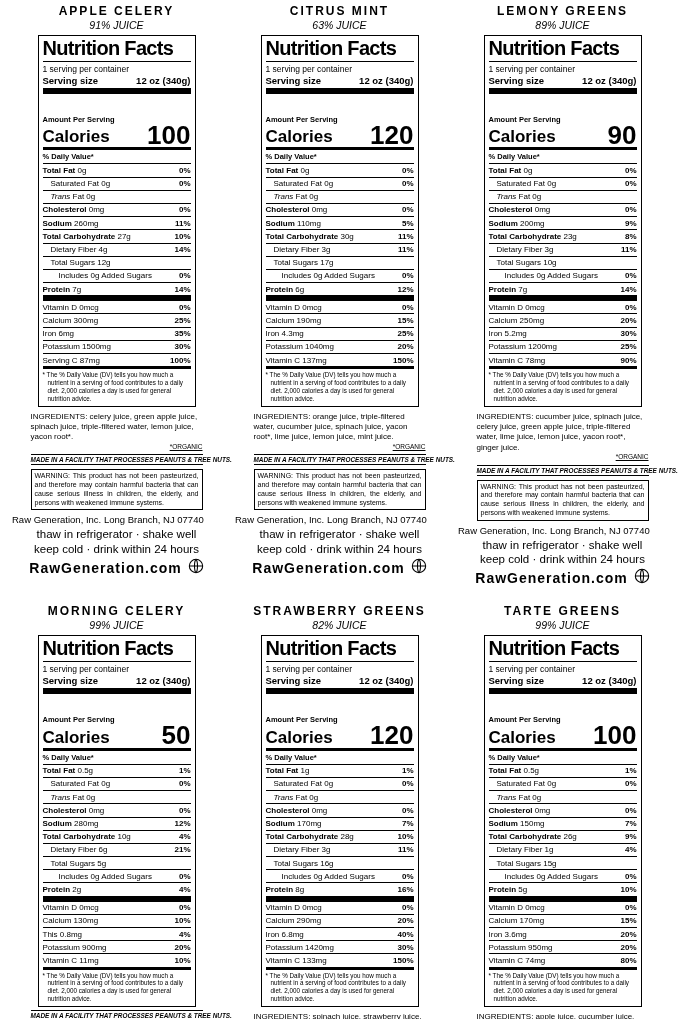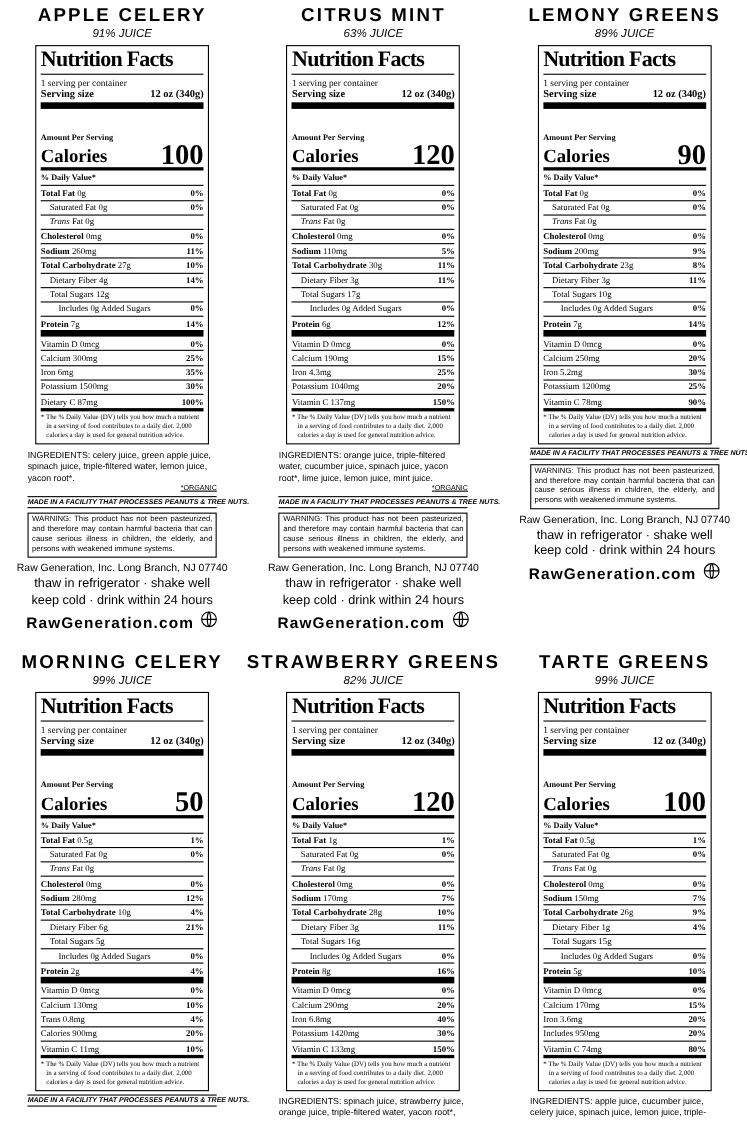--- a/index.html
+++ b/index.html
@@ -1,24 +1,24 @@
 <!DOCTYPE html>
 <html><head>
 <meta charset="utf-8">
 <style>
   * { margin:0; padding:0; box-sizing:border-box; }
   html,body { width:679px; height:1019px; background:#fff; color:#000;
     font-family:"Liberation Sans", sans-serif; overflow:hidden; }
   .grid { display:grid; grid-template-columns:repeat(3,1fr); column-gap:14px;
     row-gap:16px; padding:4px 12px 0 12px; }
   .card { width:100%; }
-  .product-title { text-align:center; font-weight:bold; font-size:17px;
+  .product-title { text-align:center; font-weight:bold; font-size:12px;
     letter-spacing:2px; white-space:nowrap; }
   .juice { text-align:center; font-style:italic; font-size:10.5px; margin:1px 0 4px; }
-  .nf-box { border:1.5px solid #000; width:158px; margin:0 auto; padding:2px 4px 3px;font-family:Liberation Serif, serif; }
+  .nf-box { border:1.5px solid #000; width:158px; margin:0 auto; padding:2px 4px 3px; }
   .nf-title { font-weight:bold; font-size:20px; letter-spacing:-0.7px;
     line-height:1.05; white-space:nowrap; }
   .servings { font-size:8.5px; border-top:1px solid #000; padding-top:2px; margin-top:2px; }
   .ss-row { display:flex; justify-content:space-between; font-weight:bold;
     font-size:9.5px; padding:1px 0 2px;text-align:center; }
   .bar-thick { height:6px; background:#000; }
   .bar-med { height:3px; background:#000; }
   .aps { font-weight:bold; font-size:7.5px; padding-top:21px; }
   .cal-row { display:flex; justify-content:space-between; align-items:flex-end; }
   .cal-word { font-weight:bold; font-size:17px; line-height:1; padding-bottom:2px; }
@@ -31,21 +31,21 @@
   .ind1 { padding-left:8px; } .ind2 { padding-left:16px; }
   .bname { font-weight:bold; }
   .footnote { font-size:6.3px; line-height:1.25; padding:2px 0 0 5px; text-indent:-5px; }
   .ingredients { width:172px; margin:5px auto 0; font-size:8px; line-height:1.3; }
   .organic { display:block; text-align:right; font-size:6.5px; text-decoration:underline; }
   .facility { width:172px; margin:3px auto 0; font-size:6.4px; font-weight:bold;
     font-style:italic; border-top:1px solid #000; border-bottom:1px solid #000;
     padding:1px 0; white-space:nowrap; }
   .warning { width:172px; margin:4px auto 0; border:1px solid #000;
     padding:2px 3px; font-size:7px; line-height:1.25; text-align:justify; }
-  .company { text-align:center; font-size:9.5px; margin-top:4px; white-space:nowrap; }
+  .company { text-align:left; font-size:9.5px; margin-top:4px; white-space:nowrap; }
   .care { text-align:center; font-size:11.5px; line-height:1.25; margin-top:2px; }
   .site-row { display:flex; justify-content:center; align-items:center; gap:6px; margin-top:2px; }
   .site { font-weight:bold; font-size:14px; letter-spacing:1px; }
   .globe { width:16px; height:16px; }
 </style>
 </head>
 <body>
 
 <div class="grid" id="labels-grid">
     <div class="card">
@@ -115,21 +115,21 @@
         </div>
         <div class="nrow">
           <span>Iron 6mg</span>
           <span class="pct">35%</span>
         </div>
         <div class="nrow">
           <span>Potassium 1500mg</span>
           <span class="pct">30%</span>
         </div>
         <div class="nrow">
-          <span>Dietary C 87mg</span>
+          <span>Serving C 87mg</span>
           <span class="pct">100%</span>
         </div>
         <div class="bar-med"></div>
         <div class="footnote">* The % Daily Value (DV) tells you how much a nutrient in a serving of food contributes to a daily diet. 2,000 calories a day is used for general nutrition advice.</div>
       </div>
       <div class="ingredients">INGREDIENTS: celery juice, green apple juice, spinach juice, triple-filtered water, lemon juice, yacon root*.<span class="organic">*ORGANIC</span></div>
       <div class="facility">MADE IN A FACILITY THAT PROCESSES PEANUTS &amp; TREE NUTS.</div>
       <div class="warning">WARNING: This product has not been pasteurized, and therefore may contain harmful bacteria that can cause serious illness in children, the elderly, and persons with weakened immune systems.</div>
       <div class="company">Raw Generation, Inc. Long Branch, NJ 07740</div>
       <div class="care">
@@ -313,20 +313,21 @@
           <span>Potassium 1200mg</span>
           <span class="pct">25%</span>
         </div>
         <div class="nrow">
           <span>Vitamin C 78mg</span>
           <span class="pct">90%</span>
         </div>
         <div class="bar-med"></div>
         <div class="footnote">* The % Daily Value (DV) tells you how much a nutrient in a serving of food contributes to a daily diet. 2,000 calories a day is used for general nutrition advice.</div>
       </div>
+      <div class="ingredients">INGREDIENTS: cucumber juice, spinach juice, celery juice, green apple juice, triple-filtered water, lime juice, lemon juice, yacon root*, ginger juice.<span class="organic">*ORGANIC</span></div>
       <div class="facility">MADE IN A FACILITY THAT PROCESSES PEANUTS &amp; TREE NUTS.</div>
       <div class="warning">WARNING: This product has not been pasteurized, and therefore may contain harmful bacteria that can cause serious illness in children, the elderly, and persons with weakened immune systems.</div>
       <div class="company">Raw Generation, Inc. Long Branch, NJ 07740</div>
       <div class="care">
         <div>thaw in refrigerator  ·  shake well</div>
         <div>keep cold  ·  drink within 24 hours</div>
       </div>
       <div class="site-row">
         <span class="site">RawGeneration.com</span>
         <span><svg class="globe" viewBox="0 0 24 24" fill="none" stroke="#000" stroke-width="1.6">
@@ -394,25 +395,25 @@
         <div class="bar-thick"></div>
         <div class="nrow vfirst">
           <span>Vitamin D 0mcg</span>
           <span class="pct">0%</span>
         </div>
         <div class="nrow">
           <span>Calcium 130mg</span>
           <span class="pct">10%</span>
         </div>
         <div class="nrow">
-          <span>Trans 0.8mg</span>
+          <span>This 0.8mg</span>
           <span class="pct">4%</span>
         </div>
         <div class="nrow">
-          <span>Calories 900mg</span>
+          <span>Potassium 900mg</span>
           <span class="pct">20%</span>
         </div>
         <div class="nrow">
           <span>Vitamin C 11mg</span>
           <span class="pct">10%</span>
         </div>
         <div class="bar-med"></div>
         <div class="footnote">* The % Daily Value (DV) tells you how much a nutrient in a serving of food contributes to a daily diet. 2,000 calories a day is used for general nutrition advice.</div>
       </div>
       <div class="facility">MADE IN A FACILITY THAT PROCESSES PEANUTS &amp; TREE NUTS.</div>
@@ -562,21 +563,21 @@
         </div>
         <div class="nrow">
           <span>Calcium 170mg</span>
           <span class="pct">15%</span>
         </div>
         <div class="nrow">
           <span>Iron 3.6mg</span>
           <span class="pct">20%</span>
         </div>
         <div class="nrow">
-          <span>Includes 950mg</span>
+          <span>Potassium 950mg</span>
           <span class="pct">20%</span>
         </div>
         <div class="nrow">
           <span>Vitamin C 74mg</span>
           <span class="pct">80%</span>
         </div>
         <div class="bar-med"></div>
         <div class="footnote">* The % Daily Value (DV) tells you how much a nutrient in a serving of food contributes to a daily diet. 2,000 calories a day is used for general nutrition advice.</div>
       </div>
       <div class="ingredients">INGREDIENTS: apple juice, cucumber juice, celery juice, spinach juice, lemon juice, triple-filtered water.</div>

